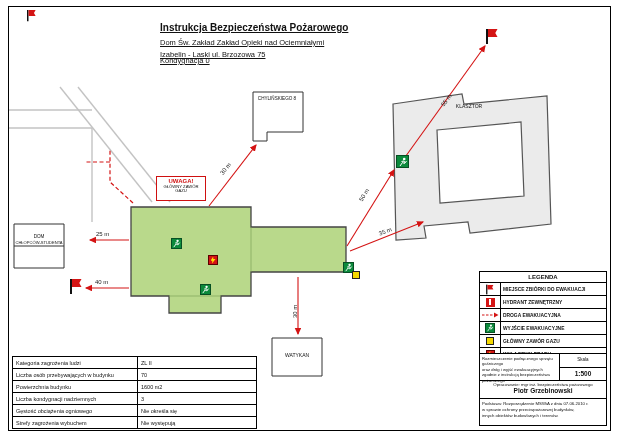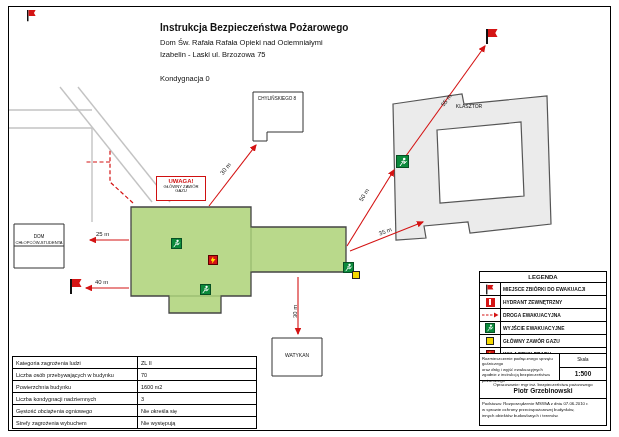--- a/index.html
+++ b/index.html
@@ -1,19 +1,19 @@
 <!DOCTYPE html>
 <html><head>
 <meta charset="utf-8">
 <style>
   html,body{margin:0;padding:0;background:#fff;}
   .sheet{position:relative;width:619px;height:437px;background:#fff;overflow:hidden;
          font-family:"Liberation Sans", sans-serif;color:#111;}
   .frame{position:absolute;left:8px;top:6px;right:8px;bottom:6px;border:1.3px solid #000;}
-  .abs{position:absolute;white-space:nowrap;}
+  .abs{position:absolute;white-space:nowrap;text-decoration:underline;}
   
   .hdr-title{font-weight:bold;font-size:10px;}
   .hdr-sub{font-size:7.5px;}
   
   .map{position:absolute;left:0;top:0;}
   
   .dist{position:absolute;font-size:6px;color:#222;transform-origin:left top;white-space:nowrap;}
   
   .blabel{position:absolute;font-size:4.6px;color:#111;text-align:center;line-height:1.2;}
   
@@ -106,23 +106,23 @@
       <path d="M403,160 L485,46" marker-end="url(#arr)"></path>
       <path d="M350,251 L423,222" marker-end="url(#arr)"></path>
       <path d="M209,206 L256,145" marker-end="url(#arr)"></path>
       <path d="M298,277 L298,334" marker-end="url(#arr)"></path>
       <path d="M129,240 L90,240" marker-end="url(#arr)"></path>
       <path d="M129,288 L86,288" marker-end="url(#arr)"></path>
     </g>
   </svg>
 
   <div class="abs hdr-title" style="left:160px;top:22px;">Instrukcja Bezpieczeństwa Pożarowego</div>
-  <div class="abs hdr-sub" style="left:160px;top:38px;">Dom Św. Rafała Rafała Opieki nad Ociemniałymi</div>
+  <div class="abs hdr-sub" style="left:160px;top:38px;">Dom Św. Zakład Zakład Opieki nad Ociemniałymi</div>
   <div class="abs hdr-sub" style="left:160px;top:50px;text-align:center;">Izabelin - Laski ul. Brzozowa 75</div>
-  <div class="abs hdr-sub" style="left:160px;top:74px;">Kondygnacja 0</div>
+  <div class="abs hdr-sub" style="left:160px;top:56px;">Kondygnacja 0</div>
 
   <div class="blabel" style="left:254px;top:96px;width:46px;">CHYLIŃSKIEGO 8</div>
   <div class="blabel" style="left:444px;top:103px;width:50px;font-size:5px;">KLASZTOR</div>
   <div class="blabel" style="left:16px;top:234px;width:46px;">DOM</div>
   <div class="blabel" style="left:14px;top:241px;width:50px;font-size:4.1px;">CHŁOPCÓW-STUDENTA</div>
   <div class="blabel" style="left:275px;top:352px;width:44px;font-size:5px;">WATYKAN</div>
 
   <div class="uwaga">
     <div class="u1">UWAGA!</div>
     <div class="u2">GŁÓWNY ZAWÓR</div>

